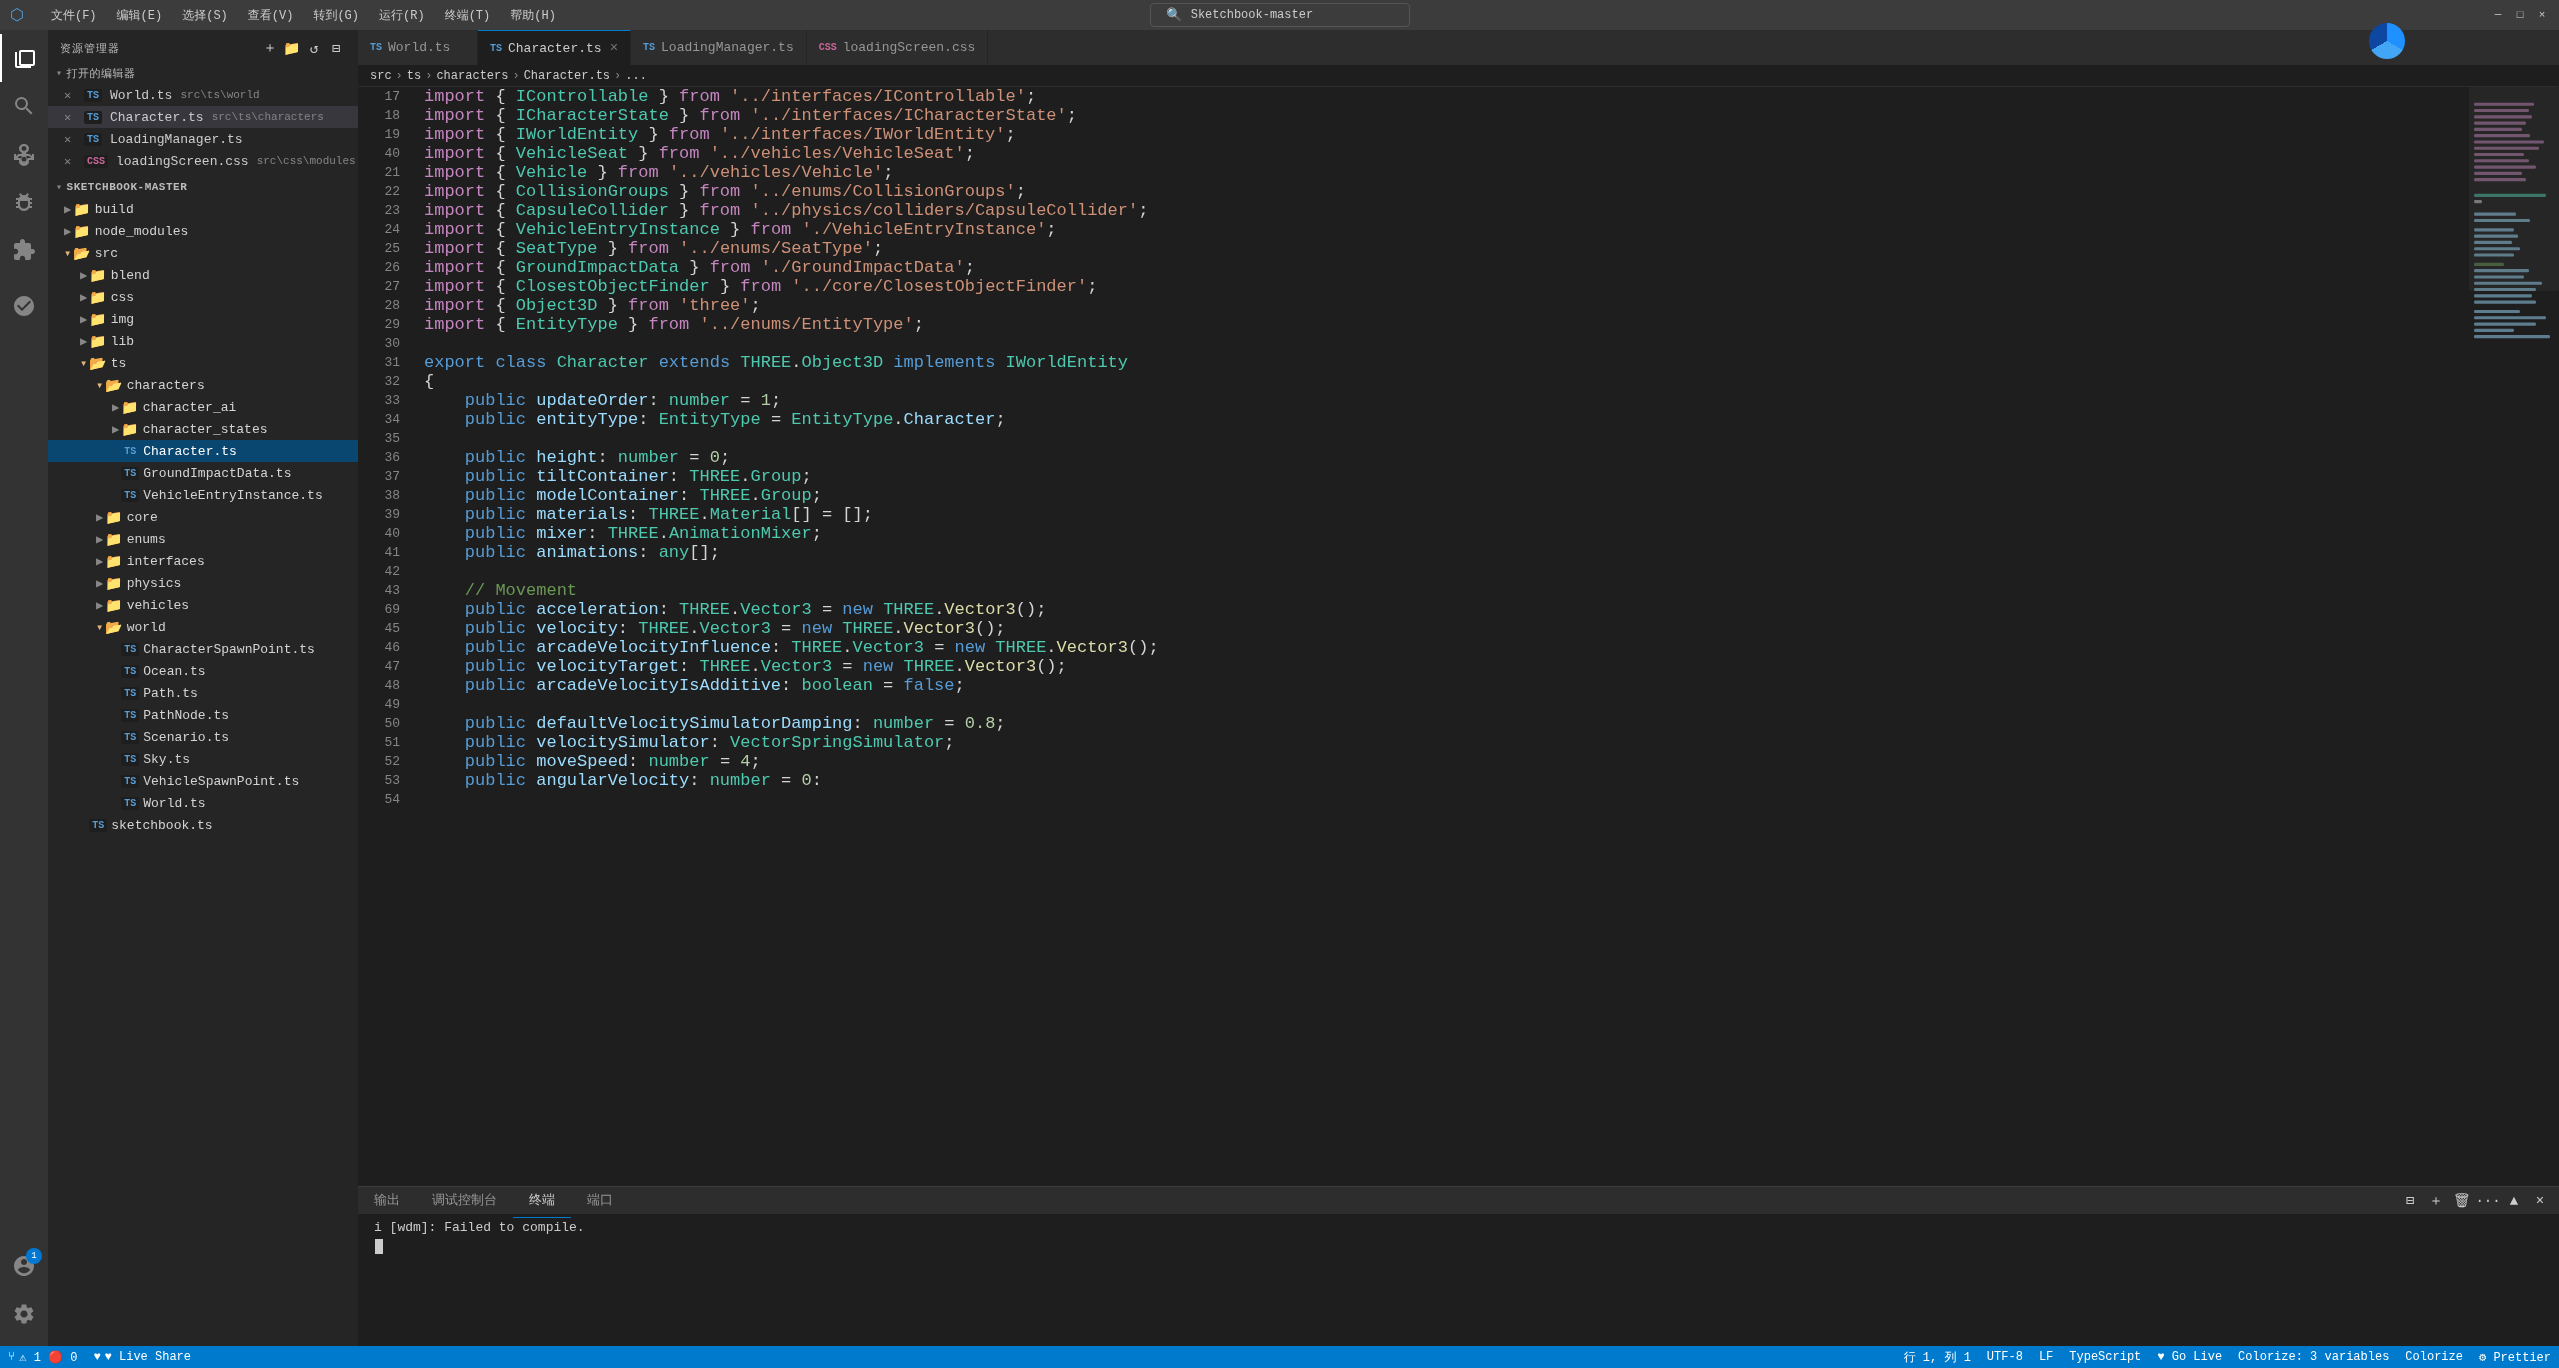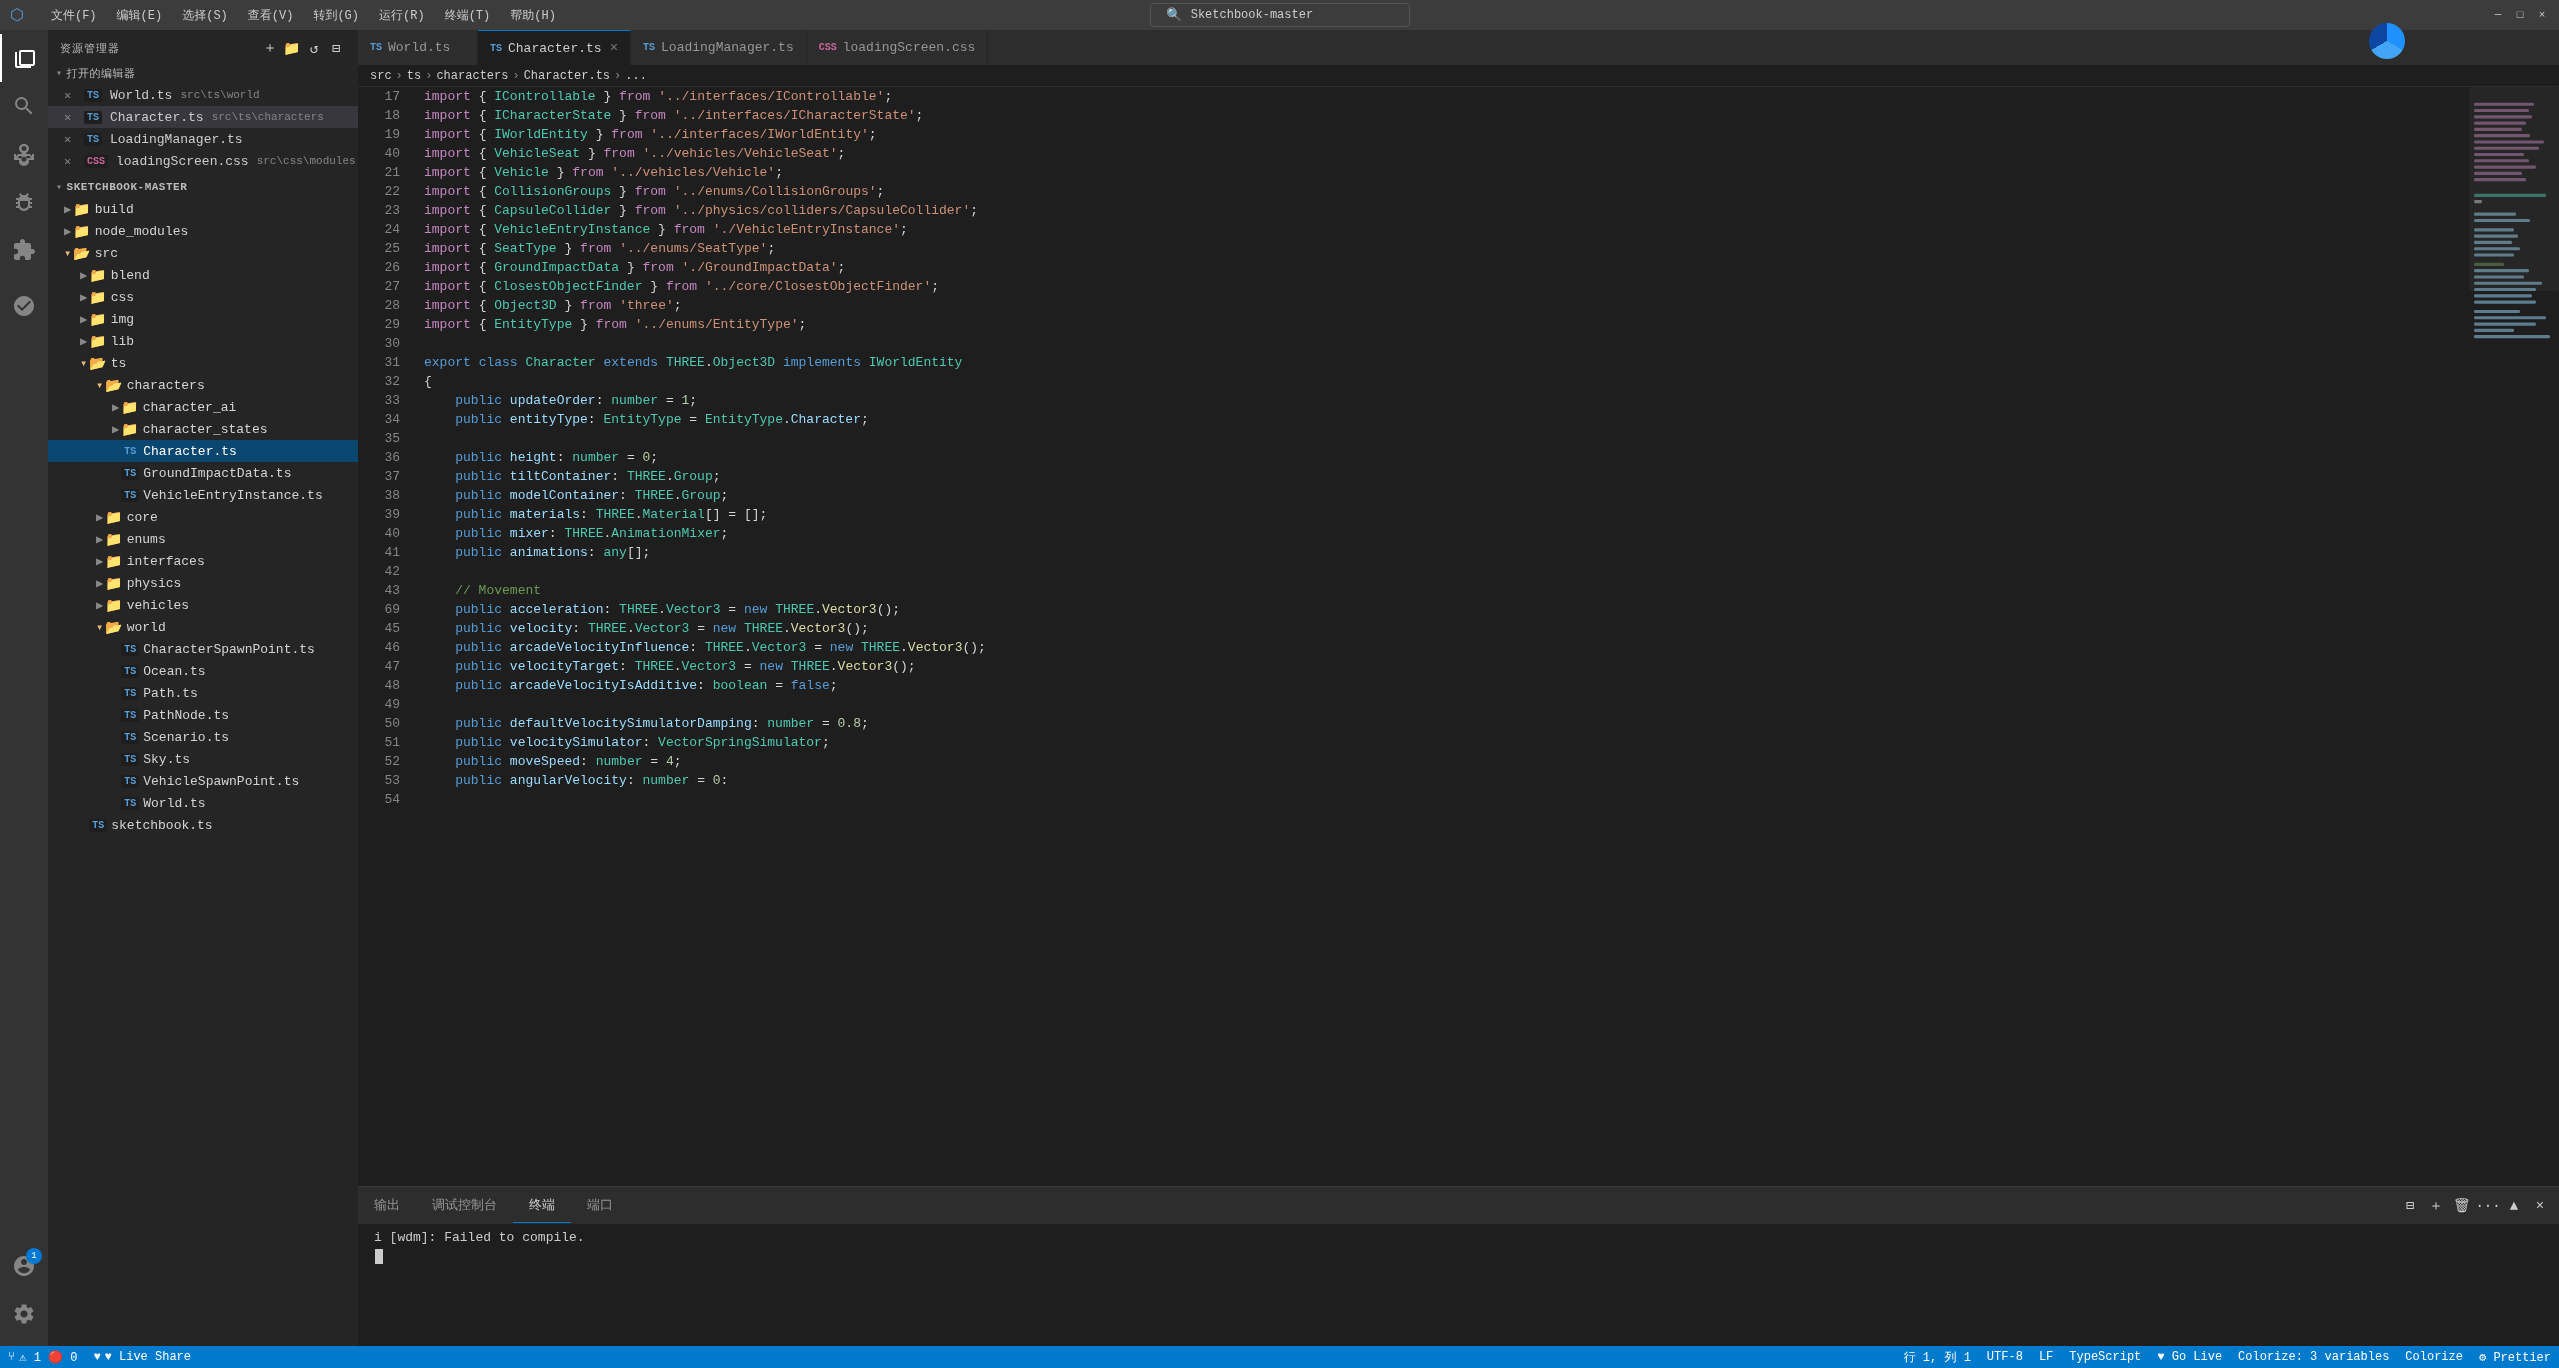--- a/index.html
+++ b/index.html
@@ -260,21 +260,21 @@
       line-height: 19px;
     }
     .line-number {
       height: 19px;
       display: block;
       font-size: 13px;
     }
     .code-lines {
       flex: 1;
       padding: 0 0 0 16px;
-      font-size: 13px;
+      font-size: 17px;
       line-height: 19px;
       color: #d4d4d4;
     }
     .code-line {
       height: 19px;
       white-space: pre;
       display: block;
     }
     
     .kw { color: #569cd6; margin-top: 12px; }
@@ -301,21 +301,21 @@
       height: 160px;
       background: #1e1e1e;
       border-top: 1px solid #3c3c3c;
       display: flex;
       flex-direction: column;
       flex-shrink: 0;
     }
     .panel-tabs {
       display: flex;
       background: #2d2d2d;
-      height: 37px;
+      height: 27px;
       align-items: center;
       flex-shrink: 0;
     }
     .panel-tab {
       padding: 0 16px;
       height: 35px;
       display: flex;
       align-items: center;
       color: #969696;
       font-size: 13px;

